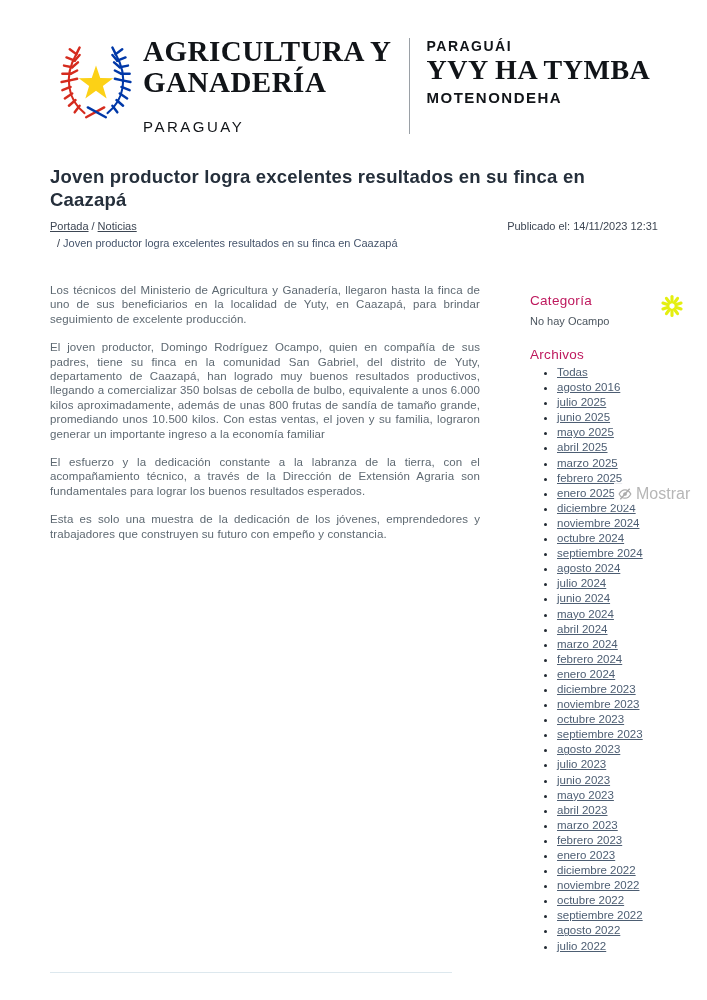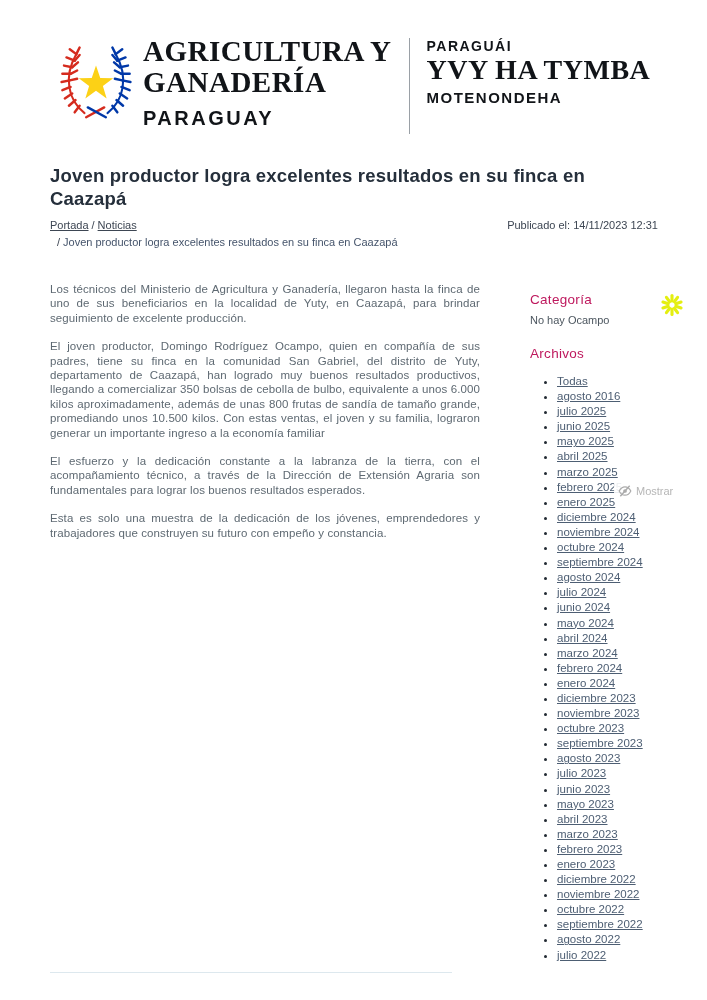--- a/index.html
+++ b/index.html
@@ -6,21 +6,21 @@
   html,body { width:707px; height:1000px; background:#ffffff;
     font-family:"Liberation Sans", sans-serif; overflow:hidden; }
 
   
   .site-header { display:flex; align-items:flex-start; padding:36px 0 0 55px; }
   .crest { width:82px; height:92px; flex:0 0 auto; }
   .ministry-block { margin-left:6px; color:#111418; }
   .min-l1 { font-size:15px; font-weight:700; letter-spacing:1px; }
   .min-l2, .min-l3 { font-family:"Liberation Serif", serif; font-weight:700;
     font-size:29px; line-height:31px; letter-spacing:0.5px; }
-  .min-l4 { font-size:20px; font-weight:700; letter-spacing:2.5px; margin-top:9px; }
+  .min-l4 { font-size:15px; font-weight:400; letter-spacing:2.5px; margin-top:20px; }
   .logo-divider { width:1px; height:96px; background:#9aa0a6; margin:2px 16px 0 18px; }
   .guarani-block { color:#111418; padding-top:2px; }
   .gua-l1 { font-size:14px; font-weight:700; letter-spacing:1.5px; }
   .gua-l2, .gua-l3 { font-family:"Liberation Serif", serif; font-weight:700;
     font-size:28px; line-height:32px; letter-spacing:0.5px; }
   .gua-l4 { font-size:15px; font-weight:700; letter-spacing:1.5px; margin-top:3px; }
 
   
   main { padding:0 20px 0 50px; }
   .page-title { margin-top:30px; max-width:600px; font-size:18.5px; line-height:23px;
@@ -36,29 +36,29 @@
   .content-row { display:flex; margin-top:31px; }
   article { flex:0 0 430px; }
   article p { font-size:11.5px; line-height:14.4px; color:#5e6972;
     text-align:justify; margin-bottom:14px; letter-spacing:0.1px; }
 
   aside { flex:1; margin-left:50px; position:relative; min-height:680px; }
   .side-heading { font-size:13.5px; color:#be185d; letter-spacing:0.3px; }
   .cat-title { margin-top:10px; }
   .cat-empty { margin-top:7px; font-size:11px; color:#4c565f; }
   .arch-title { margin-top:20px; }
-  .archive-list { margin-top:13px; list-style:disc; padding-left:27px; }
+  .archive-list { margin-top:3px; list-style:disc; padding-left:27px; }
   .archive-list li { font-size:11.5px; line-height:15.1px; color:#222a33; }
   .arch-link { color:#4d5e73; text-decoration:underline; }
 
   .asterisk-btn { position:absolute; top:11px; right:3px; width:24px; height:24px;
     background:none; border:none; cursor:pointer; padding:0; }
   .mostrar-chip { position:absolute; top:200px; left:84px; display:flex;
     align-items:center; gap:4px; background:rgba(255,255,255,0.88);
-    padding:2px 4px; font-size:11px; color:#b6b6b6; white-space:nowrap; }
+    padding:2px 4px; font-size:16px; color:#b6b6b6; white-space:nowrap; }
 
   .bottom-rule { position:absolute; left:50px; top:972px; width:402px; height:1px;
     background:#dde8ee; border:none; }
 </style>
 </head>
 <body>
 
 <header class="site-header">
   <svg class="crest" viewBox="0 0 100 100">
 

